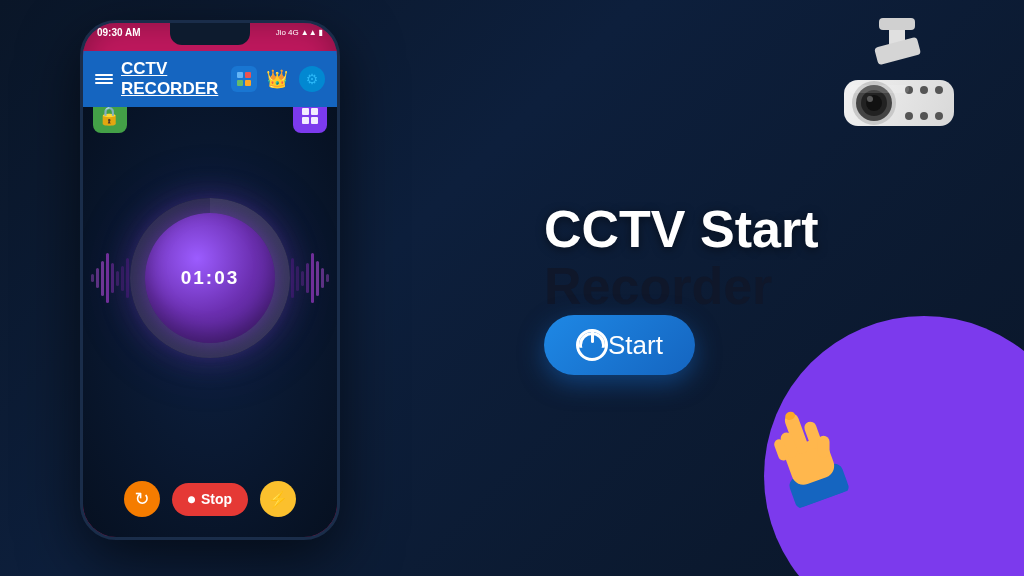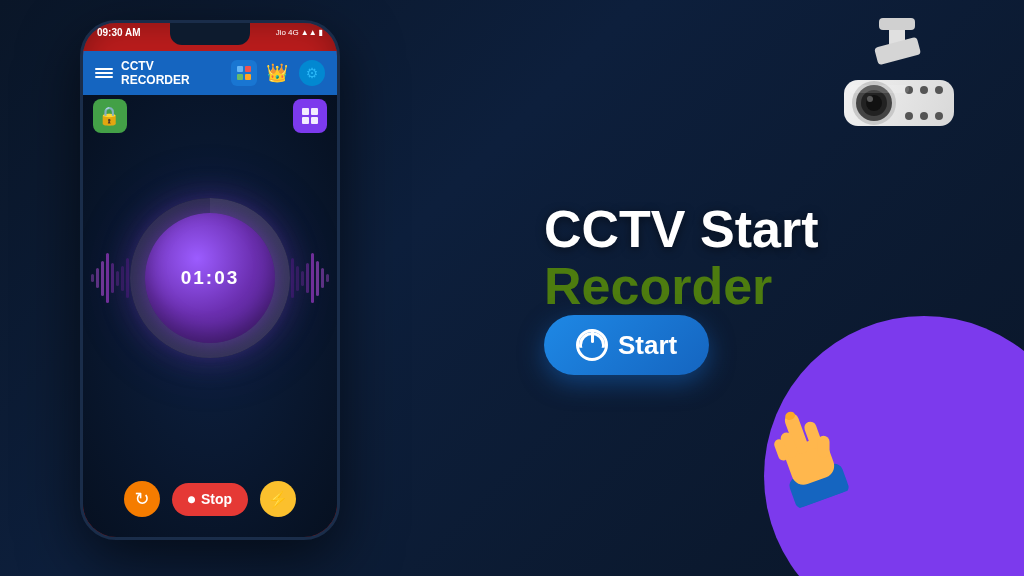--- a/index.html
+++ b/index.html
@@ -30,21 +30,21 @@
       left: 80px;
       top: 20px;
       width: 280px;
       height: 540px;
       z-index: 2;
     }
 
     .phone {
       width: 260px;
       height: 520px;
-      background: #b91c1c;
+      background: #be185d;
       border-radius: 36px;
       border: 3px solid #1a2d4a;
       position: relative;
       overflow: hidden;
       box-shadow: 0 20px 60px rgba(0,0,0,0.6), inset 0 0 30px rgba(0,0,0,0.3);
     }
 
     .phone-notch {
       position: absolute;
       top: 0;
@@ -91,23 +91,24 @@
       background: #1565c0;
       padding: 8px 12px;
       display: flex;
       align-items: center;
       gap: 8px;
       z-index: 9;
     }
 
     .toolbar-title {
       color: white;
-      font-size: 12px;
+      font-size: 17px;
       font-weight: 700;
       flex: 1;
+      text-decoration: underline;
     }
 
     .toolbar-icon {
       width: 26px;
       height: 26px;
       border-radius: 6px;
       display: flex;
       align-items: center;
       justify-content: center;
       font-size: 14px;
@@ -267,36 +268,35 @@
 
     .app-title-white {
       color: white;
       font-size: 52px;
       font-weight: 800;
       line-height: 1.1;
       text-shadow: 0 2px 10px rgba(0,0,0,0.5);
     }
 
     .app-title-purple {
-      color: #4d7c0f;
+      color: #0f172a;
       font-size: 52px;
       font-weight: 800;
       line-height: 1.1;
     }
 
     .start-button {
       display: inline-flex;
       align-items: center;
-      gap: 10px;
       background: linear-gradient(135deg, #1e88e5, #1565c0);
       border-radius: 30px;
       padding: 14px 32px;
       color: white;
       font-size: 26px;
-      font-weight: 700;
+      font-weight: 400;
       cursor: pointer;
       width: fit-content;
       box-shadow: 0 8px 25px rgba(21, 101, 192, 0.5);
       position: relative;
       z-index: 3;
     }
 
     .power-icon {
       width: 32px;
       height: 32px;

